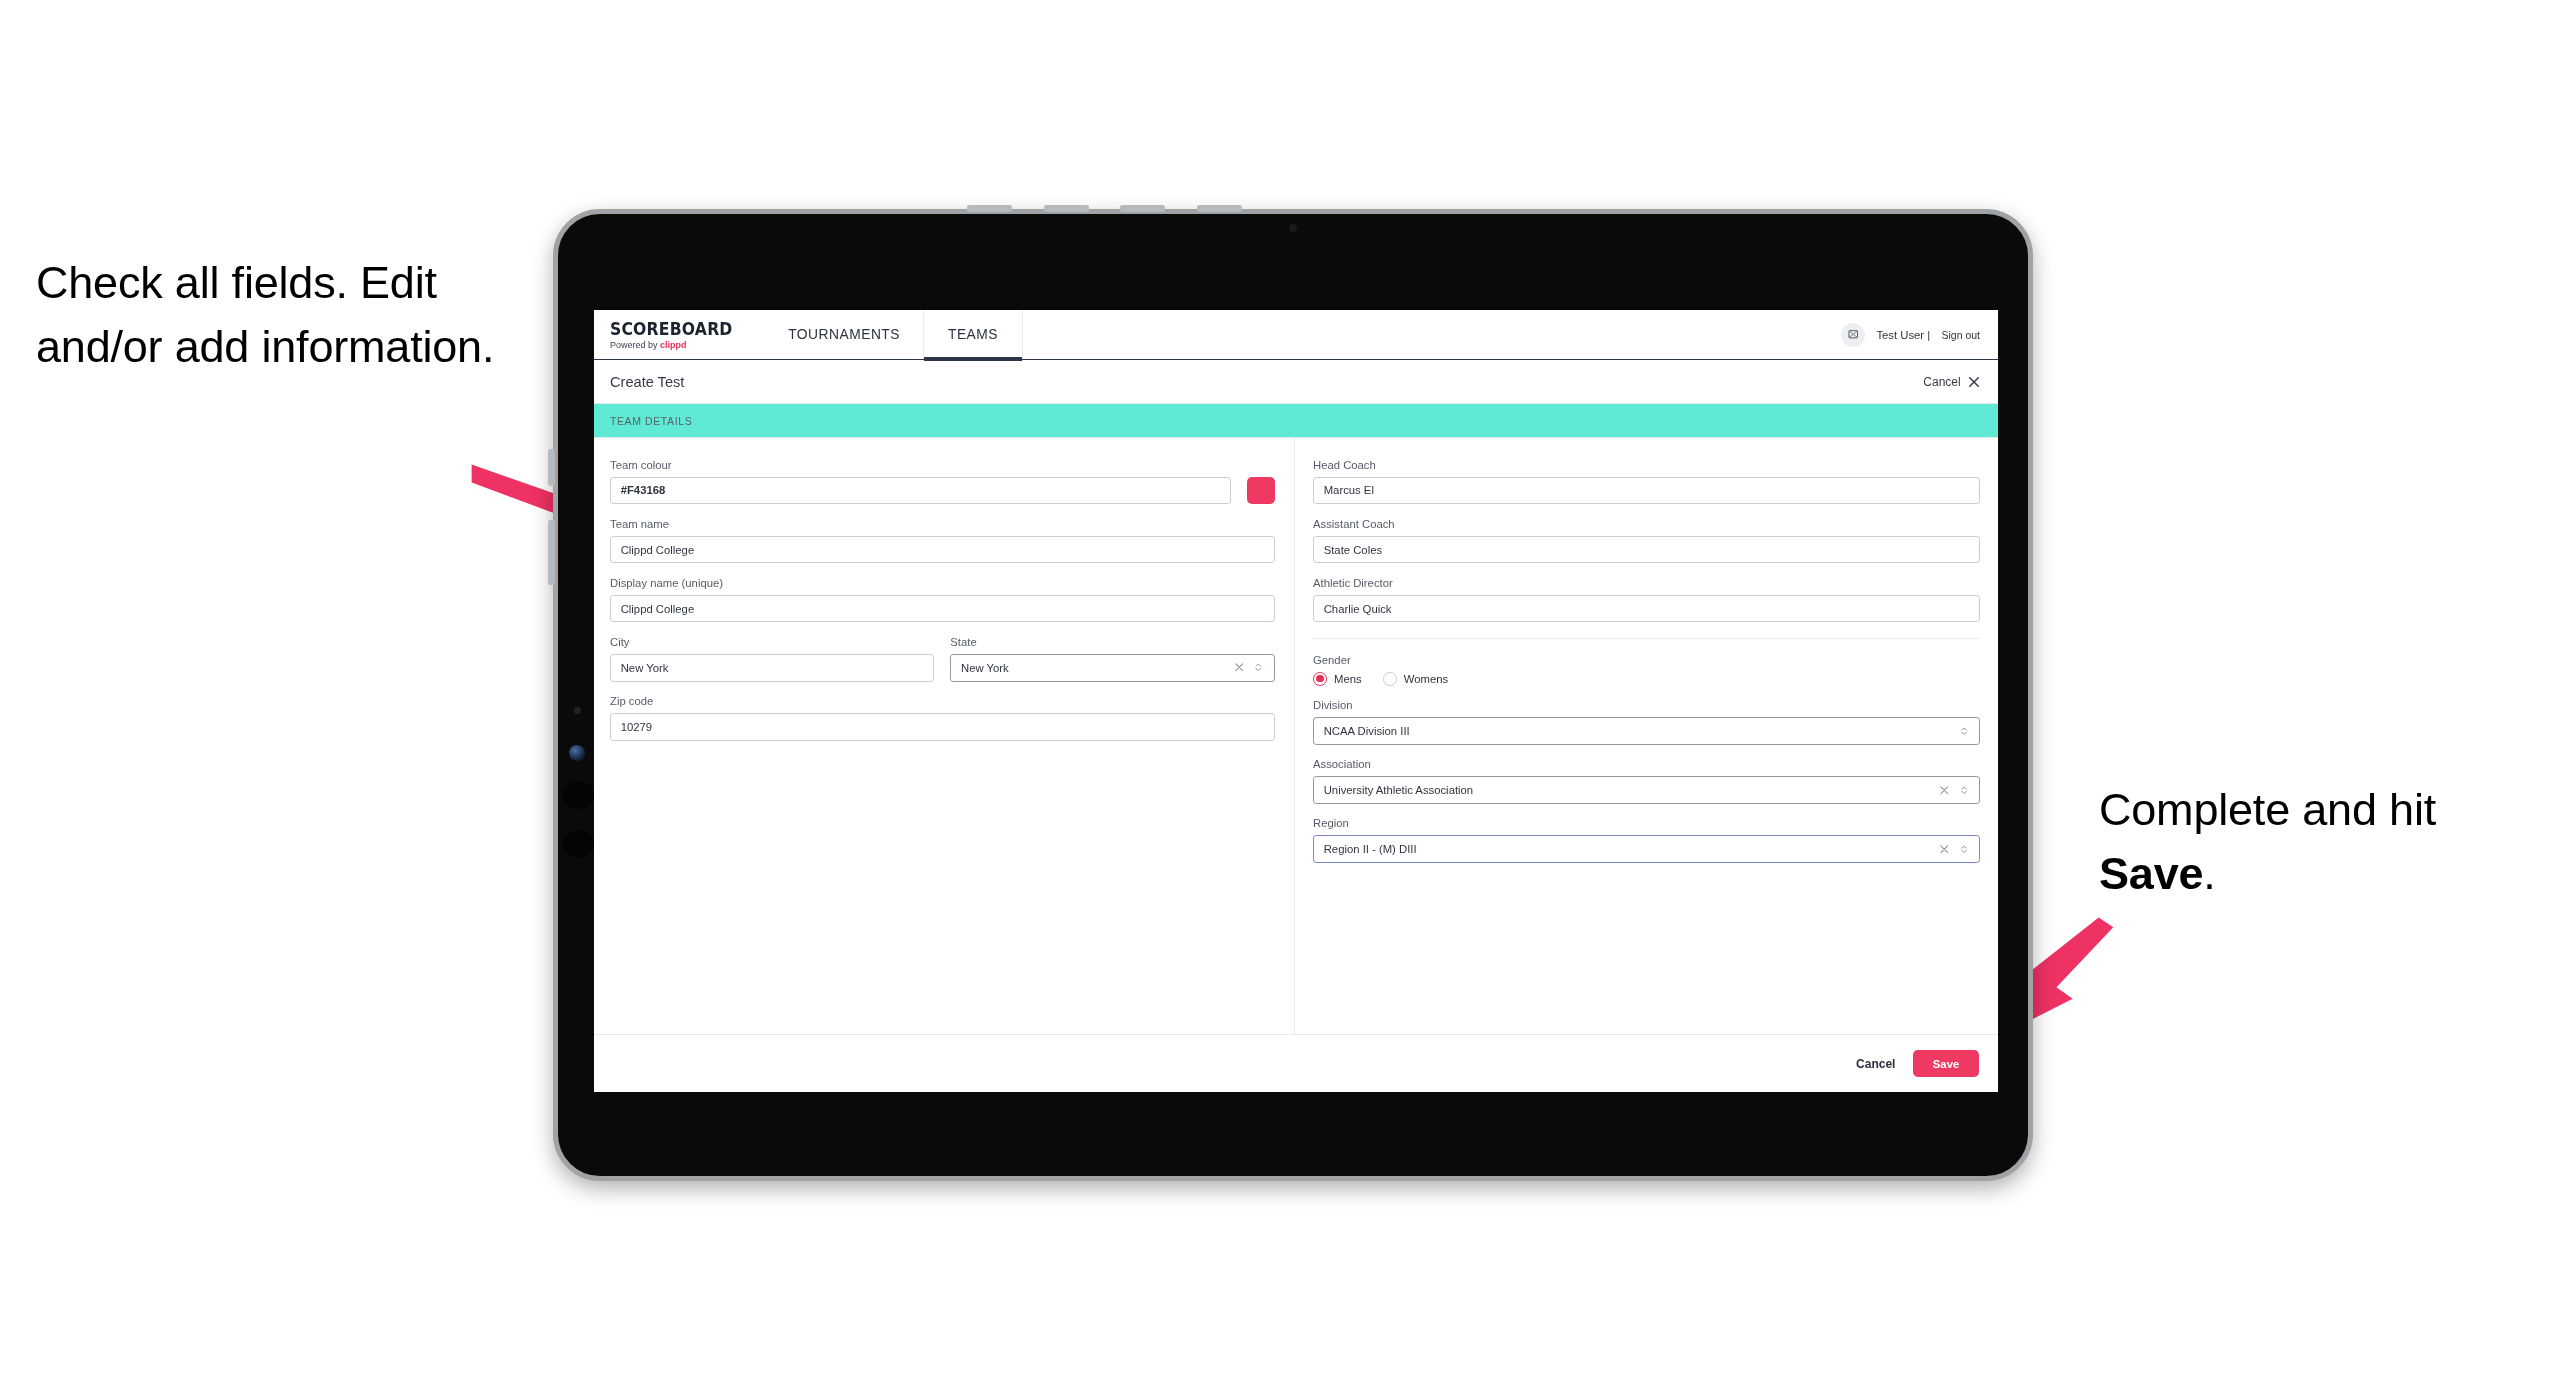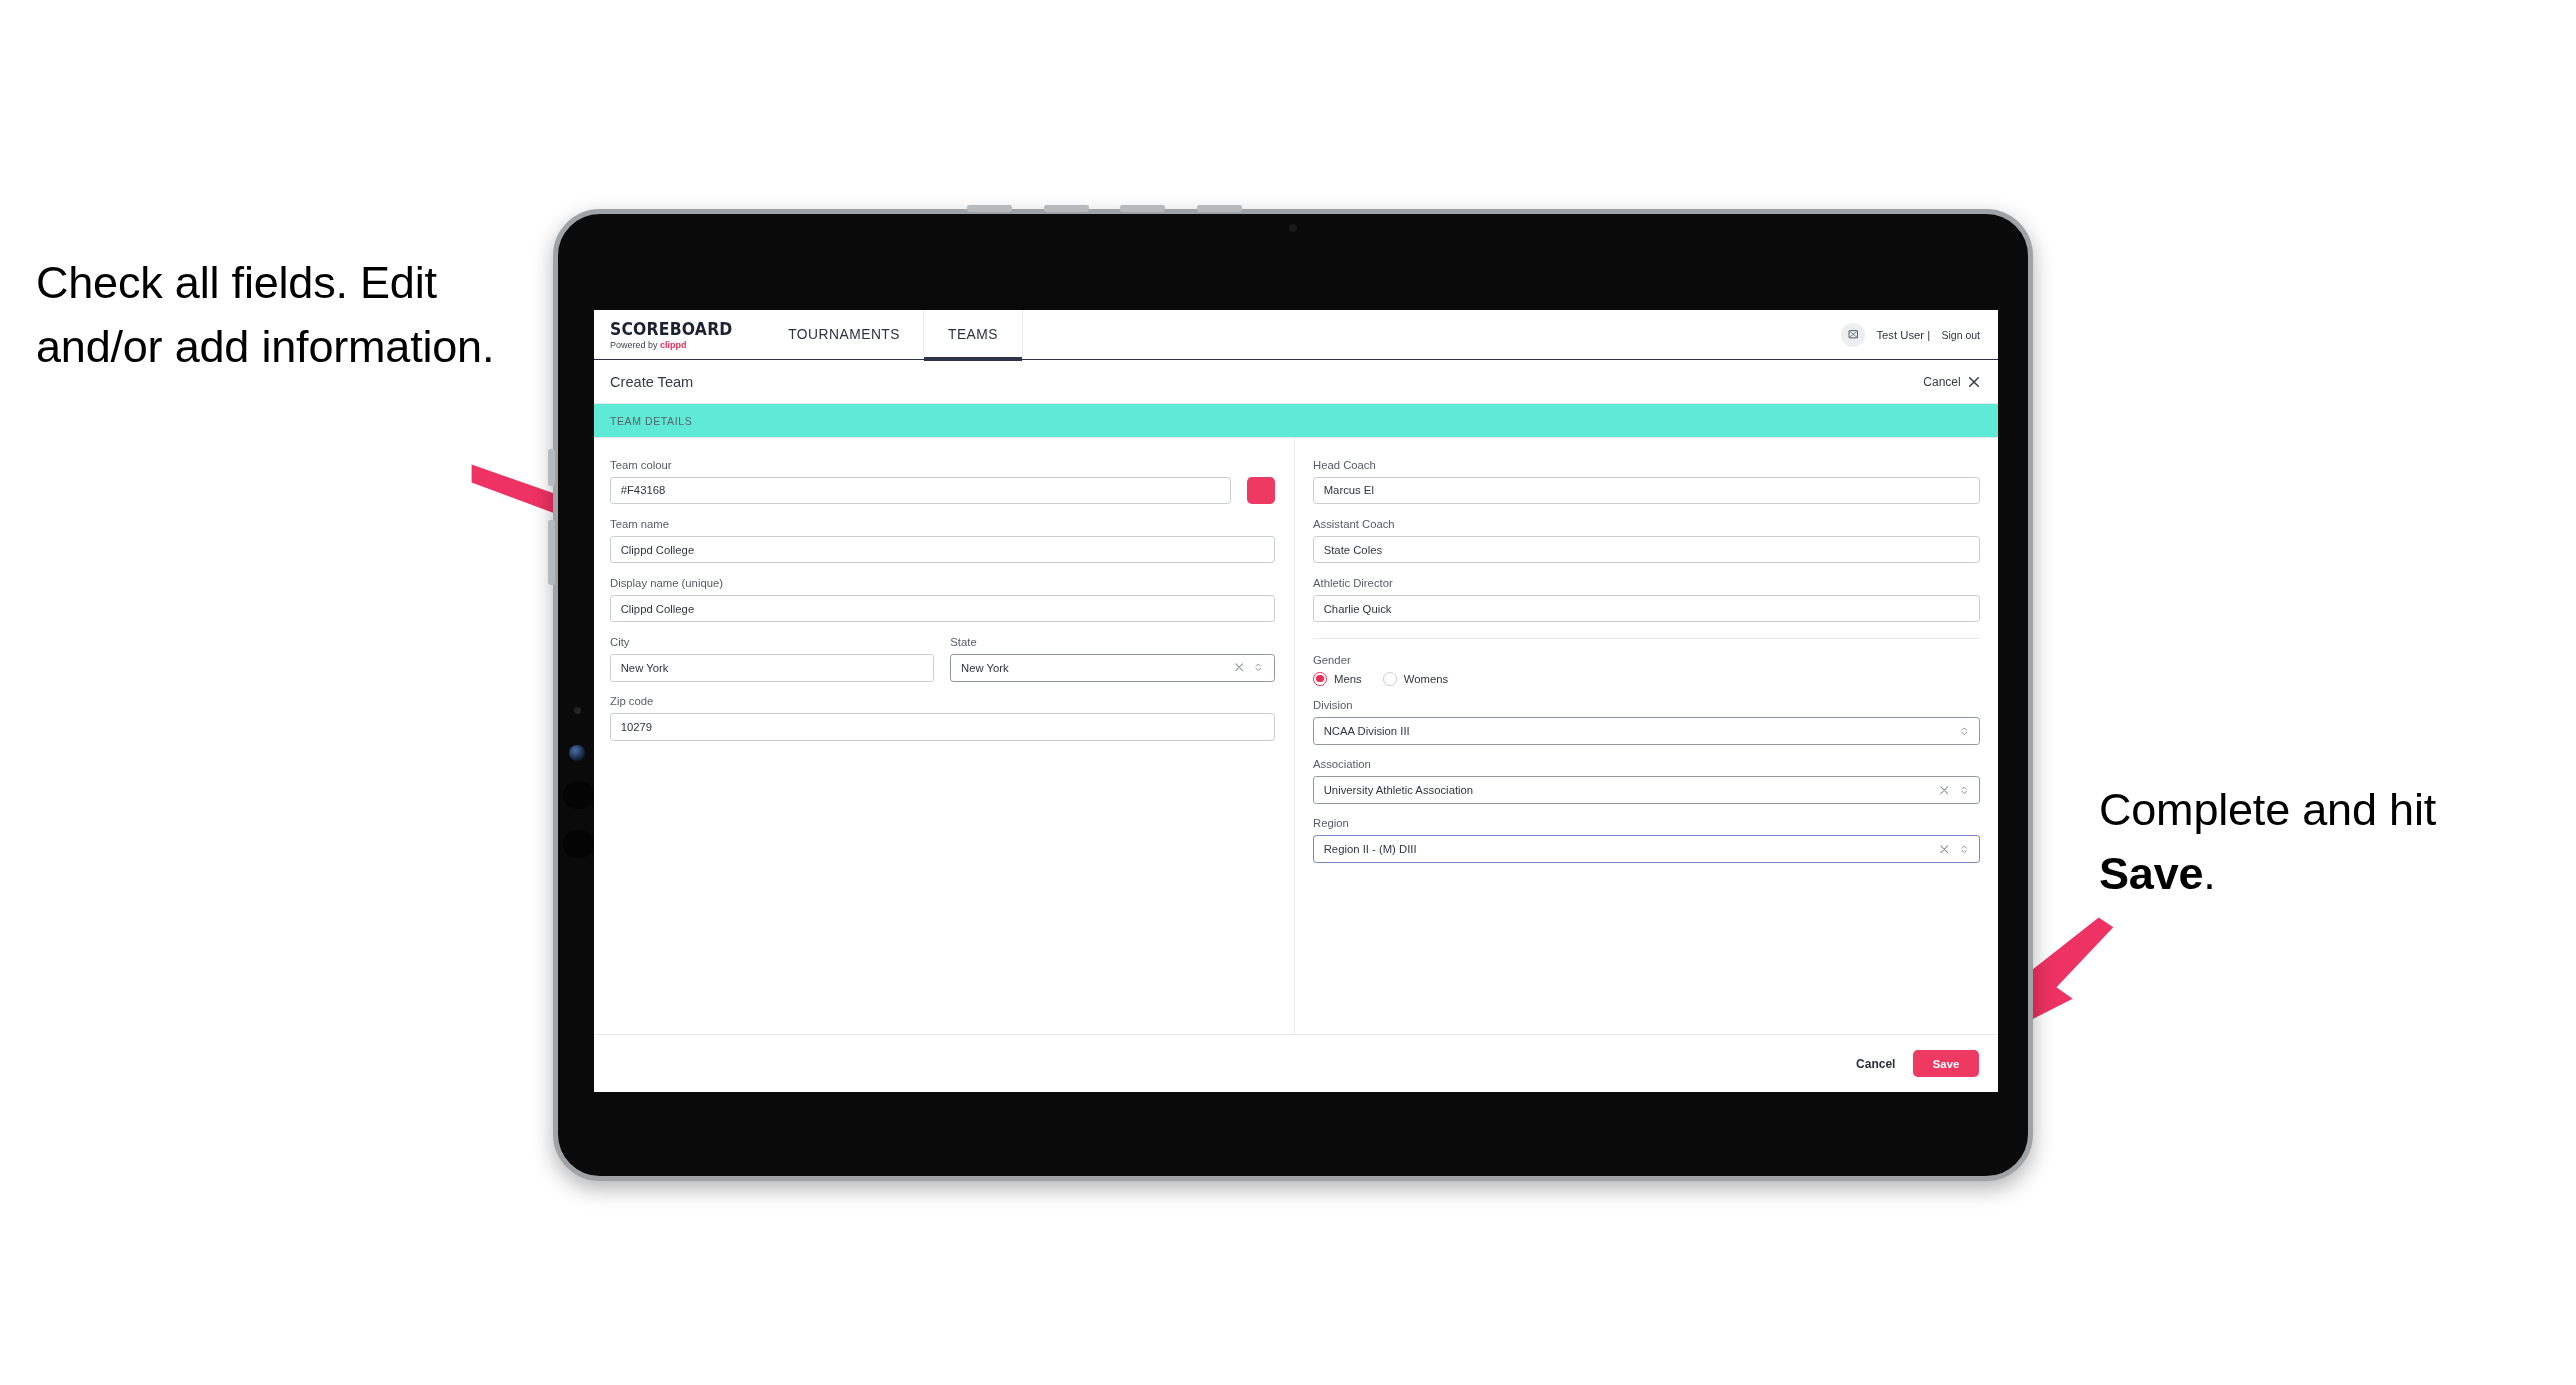--- a/index.html
+++ b/index.html
@@ -137,21 +137,21 @@
     font-family: "DejaVu Sans", sans-serif;
     font-size:37px; font-weight:700; color:#e8305a; line-height:1;
     margin-top:-3.2px;
   }
   #upload-btn {
     background:#232b3a; color:#fff; font-size:11.3px;
     padding: 7.3px 16px; border-radius:4px; cursor:pointer;
   }
 
   
-  #colour-row { display:flex; align-items:flex-start; gap:16px; }
+  #colour-row { display:flex; align-items:flex-start; gap:16px;font-weight:bold; }
   #colour-row .fld-input { flex:1; }
   #colour-swatch { width:27.6px; height:27.6px; border-radius:4.9px; cursor:pointer; }
 
   
   .two-up { display:flex; gap:16px; }
   .two-up > div { flex:1; }
 
   
   #gender-row { display:flex; align-items:center; gap:21px; margin-top:1.6px; }
   .radio-item { display:flex; align-items:center; gap:7.3px; cursor:pointer; }
@@ -228,21 +228,21 @@
               <rect x="1.5" y="2.5" width="13" height="11" rx="1.2"></rect>
               <path d="M1.8 13 14.2 3M14.2 13 1.8 3" stroke-width="1"></path>
             </svg>
           </div>
           <span id="user-name">Test User |</span>
           <span id="signout">Sign out</span>
         </div>
       </div>
 
       <div id="modal-head">
-        <div id="modal-title">Create Team</div>
+        <div id="modal-title">Create Test</div>
         <div id="cancel-x">
           <span id="cancel-x-label">Cancel</span>
           <svg viewBox="0 0 14 14" stroke="#343a46" stroke-width="1.7" stroke-linecap="round">
             <path d="M2 2 12 12M12 2 2 12"></path>
           </svg>
         </div>
       </div>
 
       <div id="section-bar">
         <span>TEAM DETAILS</span>

